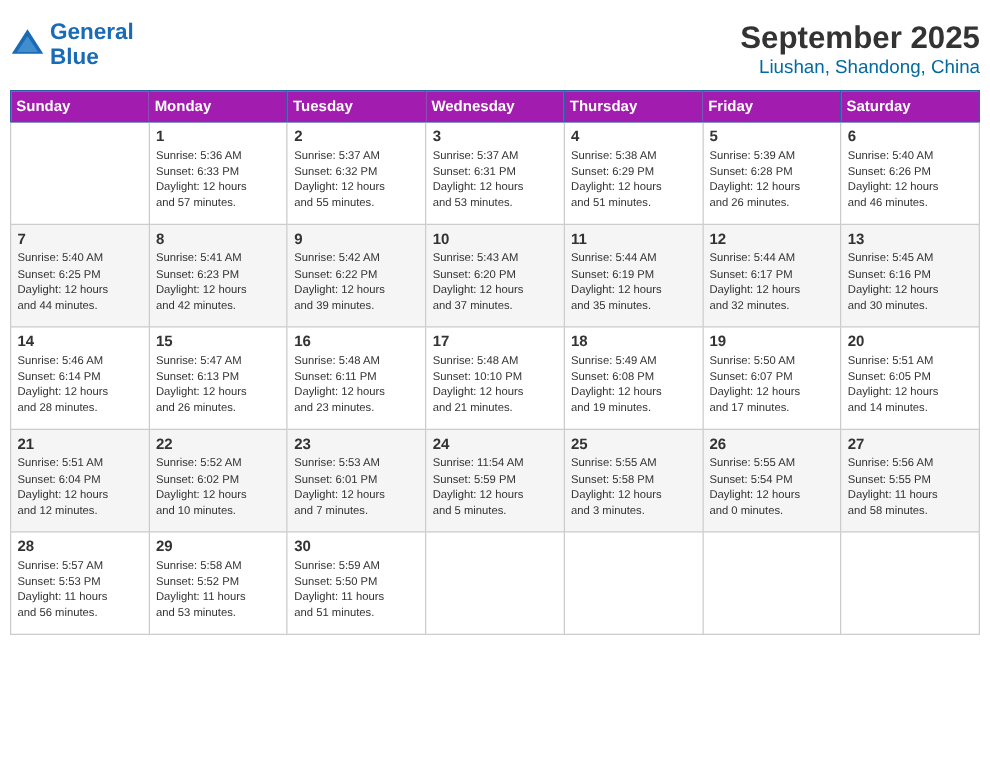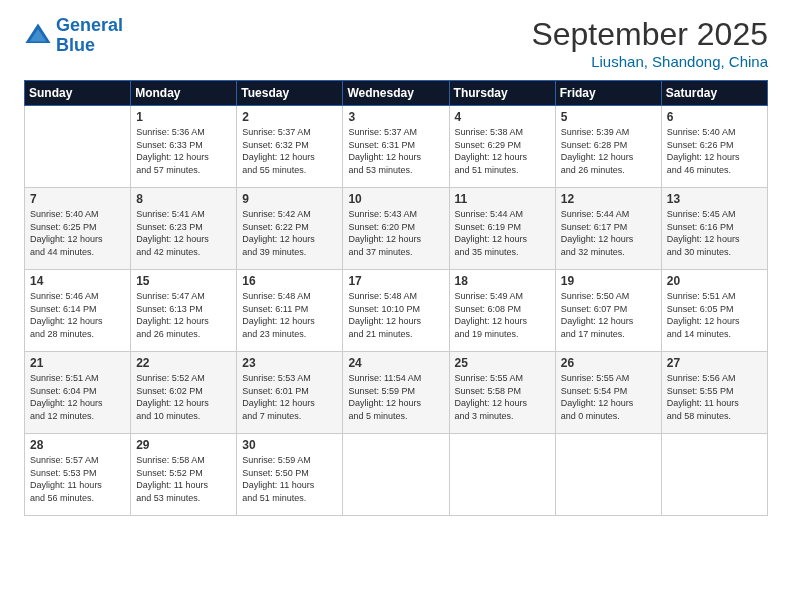--- a/index.html
+++ b/index.html
@@ -6,21 +6,21 @@
     body {
       font-family: Arial, sans-serif;
       background: #fff;
       width: 792px;
       height: 612px;
       overflow: hidden;
     }
     .page {
       width: 792px;
       height: 612px;
-      padding: 16px 24px;
+      padding: 16px 8px;
       background: #fff;
     }
     .header {
       display: flex;
       justify-content: space-between;
       align-items: flex-start;
       margin-bottom: 10px;
     }
     .logo {
       display: flex;
@@ -37,22 +37,22 @@
       color: #1a6bb5;
     }
     .logo-icon {
       width: 28px;
       height: 28px;
     }
     .title-block {
       text-align: right;
     }
     .month-title {
-      font-size: 32px;
-      font-weight: normal;
+      font-size: 25px;
+      font-weight: bold;
       color: #333;
     }
     .location {
       font-size: 15px;
       color: #0369a1;
     }
     .calendar {
       width: 100%;
       border-collapse: collapse;
       font-size: 10px;
@@ -83,21 +83,21 @@
     .cell-info {
       font-size: 9px;
       line-height: 1.4;
       color: #333;
     }
     .empty-cell {
       background: #f9f9f9;
     }
     tr:nth-child(odd) td { background: #fff; }
     tr:nth-child(even) td { background: #f5f5f5; }
-    .calendar thead tr th { background: #0f172a; }
+    .calendar thead tr th { background: #a21caf; }
   </style>
 </head>
 <body>
 
 <div class="page">
   <div class="header">
     <div class="logo">
       <svg class="logo-icon" viewBox="0 0 40 40">
         <polygon points="20,2 38,30 2,30" fill="#1a6bb5"></polygon>
         <polygon points="20,10 32,28 8,28" fill="#5ba3e0" opacity="0.6"></polygon>

